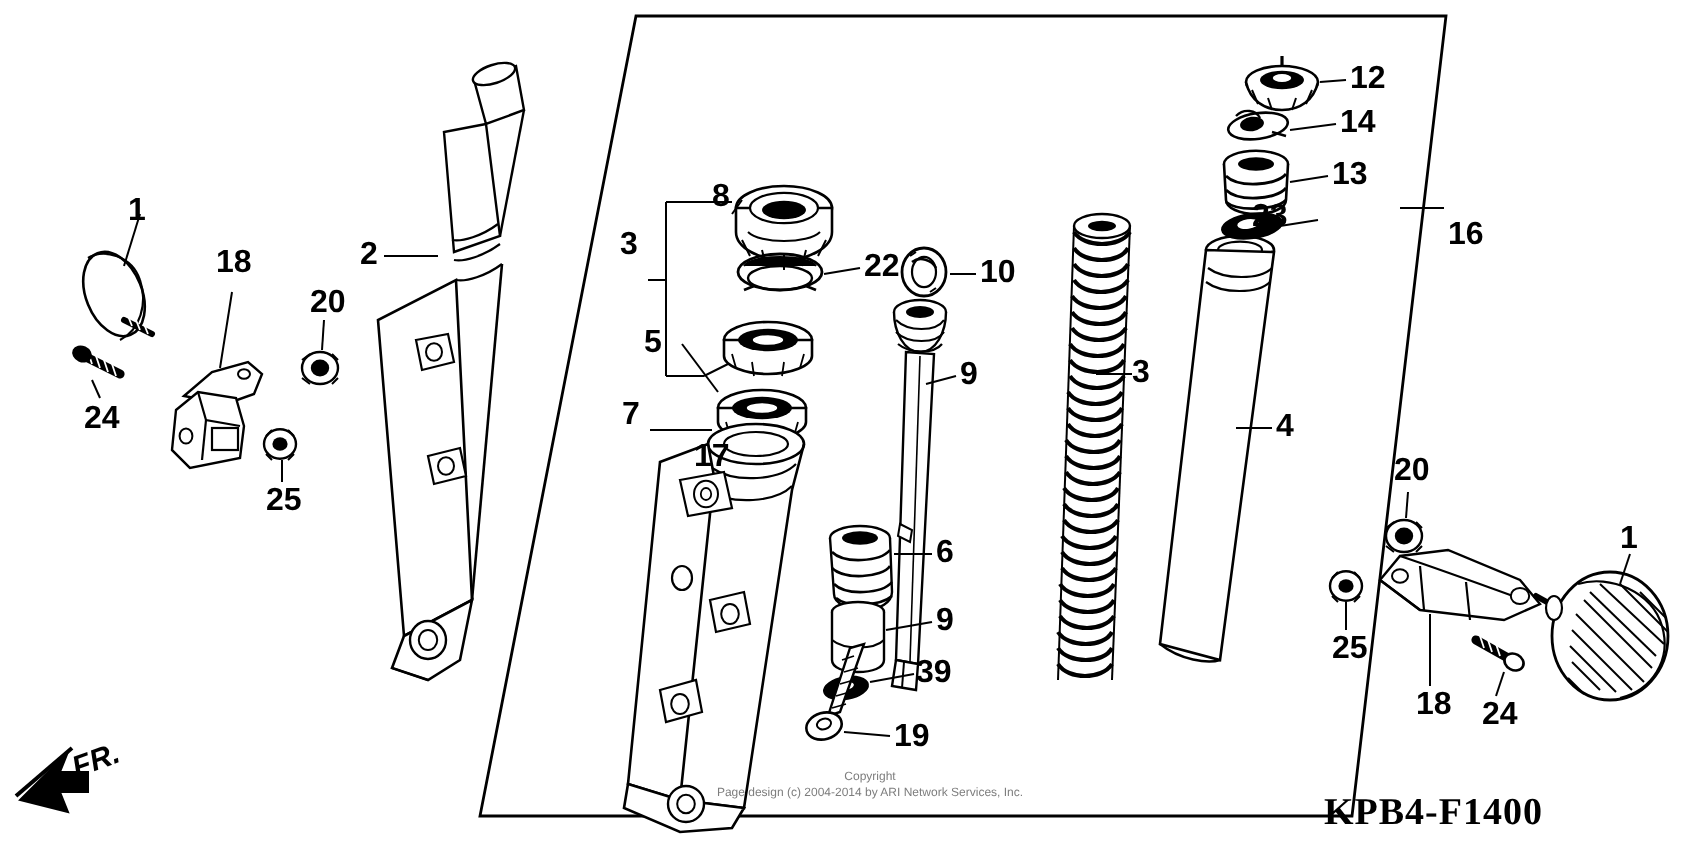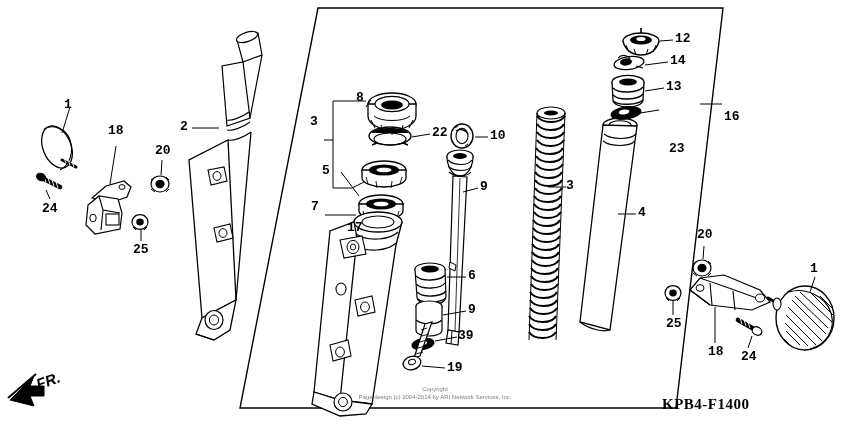--- a/index.html
+++ b/index.html
@@ -1,24 +1,24 @@
 <!DOCTYPE html>
 <html><head>
 <meta charset="utf-8">
 <style>
   html,body{margin:0;padding:0;background:#ffffff;}
   body{width:850px;height:424px;overflow:hidden;
        font-family:"Liberation Serif",serif;color:#000;}
   #stage{position:relative;width:850px;height:424px;}
   svg#art{position:absolute;left:0;top:0;width:850px;height:424px;}
-  .lbl{position:absolute;font-family:Liberation Mono, monospace;
-       font-weight:700;font-size:13px;line-height:1;color:#000;
+  .lbl{position:absolute;font-family:Liberation Sans, sans-serif;
+       font-weight:700;font-size:16px;line-height:1;color:#000;
        white-space:nowrap;}
   .partno{position:absolute;font-family:"Liberation Serif",serif;
-          font-weight:700;font-size:15px;letter-spacing:.5px;}
+          font-weight:700;font-size:19px;letter-spacing:.5px;}
   .copy{position:absolute;text-align:center;font-family:"Liberation Sans",sans-serif;
         color:#7d7d7d;line-height:1.25;}
   .copy .c1{font-size:6px;}
   .copy .c2{font-size:6px;}
   .frtxt{position:absolute;font-family:"Liberation Sans",sans-serif;
          font-weight:700;font-style:italic;font-size:15px;color:#000;}
 </style>
 </head>
 <body>
 
@@ -378,21 +378,21 @@
   <div class="lbl" style="left:666px;top:80px;">13</div>
   <div class="lbl" style="left:670px;top:54px;">14</div>
   <div class="lbl" style="left:310px;top:115px;">3</div>
   <div class="lbl" style="left:724px;top:96px;margin-top:14px;">16</div>
   <div class="lbl" style="left:311px;top:221px;margin-left:36px;">17</div>
   <div class="lbl" style="left:108px;top:124px;">18</div>
   <div class="lbl" style="left:447px;top:361px;">19</div>
   <div class="lbl" style="left:155px;top:144px;">20</div>
   <div class="lbl" style="left:458px;top:329px;">39</div>
   <div class="lbl" style="left:432px;top:126px;">22</div>
-  <div class="lbl" style="left:669px;top:101px;margin-top:41px;">23</div>
+  <div class="lbl" style="left:626px;top:101px;">23</div>
   <div class="lbl" style="left:42px; top:202px;">24</div>
   <div class="lbl" style="left:133px;top:243px;">25</div>
 
   <div class="lbl" style="left:697px;top:228px;">20</div>
   <div class="lbl" style="left:666px;top:317px;">25</div>
   <div class="lbl" style="left:708px;top:345px;">18</div>
   <div class="lbl" style="left:741px;top:350px;">24</div>
   <div class="lbl" style="left:810px;top:262px;">1</div>
 
   <div class="frtxt" style="left:36px;top:372px;transform:rotate(-20deg);">FR.</div>

